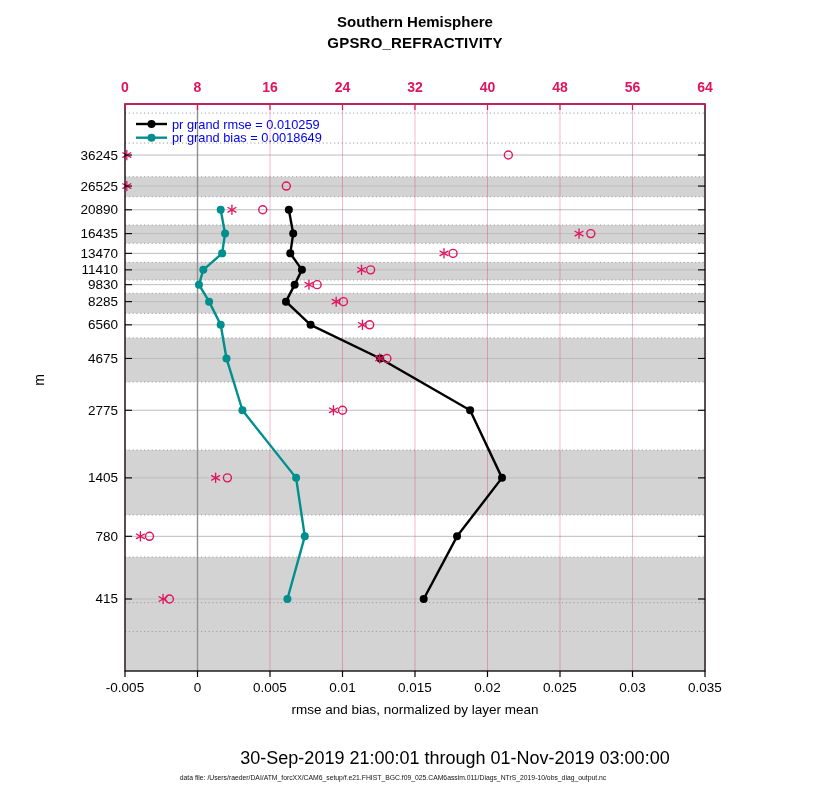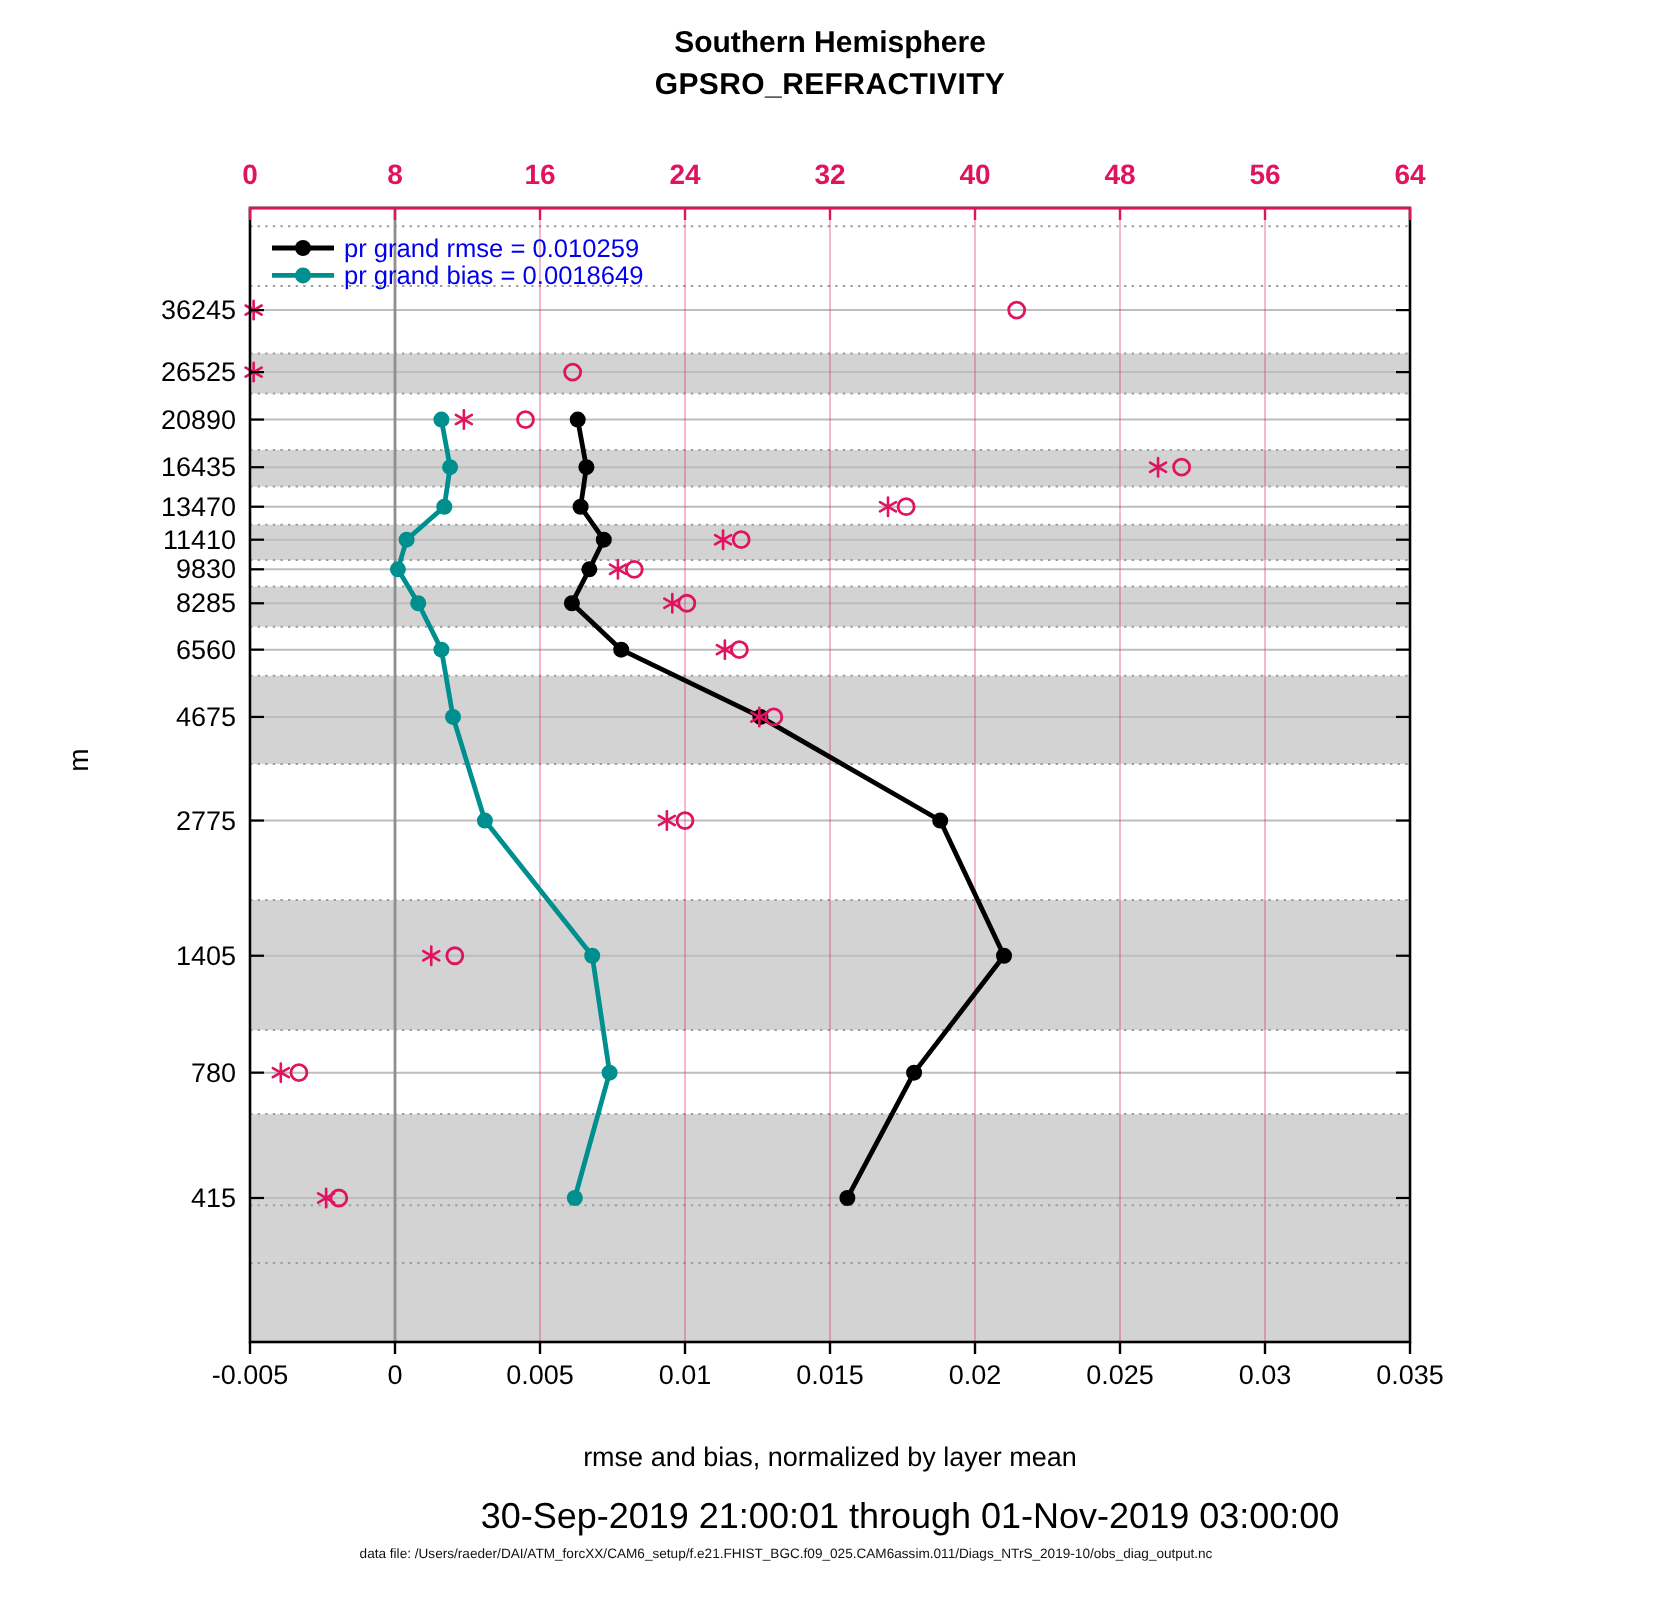--- a/index.html
+++ b/index.html
@@ -4,21 +4,21 @@
 <style>
   html,body{margin:0;padding:0;background:#fff;}
   .figure{
     position:relative; width:830px; height:800px; background:#ffffff;
     font-family:"Liberation Sans","DejaVu Sans",sans-serif; overflow:hidden;
   }
   .t-line{position:absolute; left:0; width:830px; text-align:center; color:#000;}
   .title1{top:13px; font-size:15px; font-weight:bold;}
   .title2{top:34px; font-size:15px; font-weight:bold; letter-spacing:.2px;}
   .topaxis-label{top:57px; font-size:13.5px; font-weight:bold;}
-  .xlabel{top:702px; font-size:13.5px;margin-top:19px;}
+  .xlabel{top:702px; font-size:13.5px;}
   .dateline{top:748px; font-size:18px;padding-left:40px;}
   .footer{top:774px; left:0; width:786px; font-size:6.8px; color:#111;}
   .ylabel{
     position:absolute; left:24px; top:372px; font-size:14px; color:#000;
     transform:rotate(-90deg); transform-origin:center;
     width:30px; text-align:center;
   }
   svg{position:absolute; left:0; top:0;}
 </style>
 </head>

